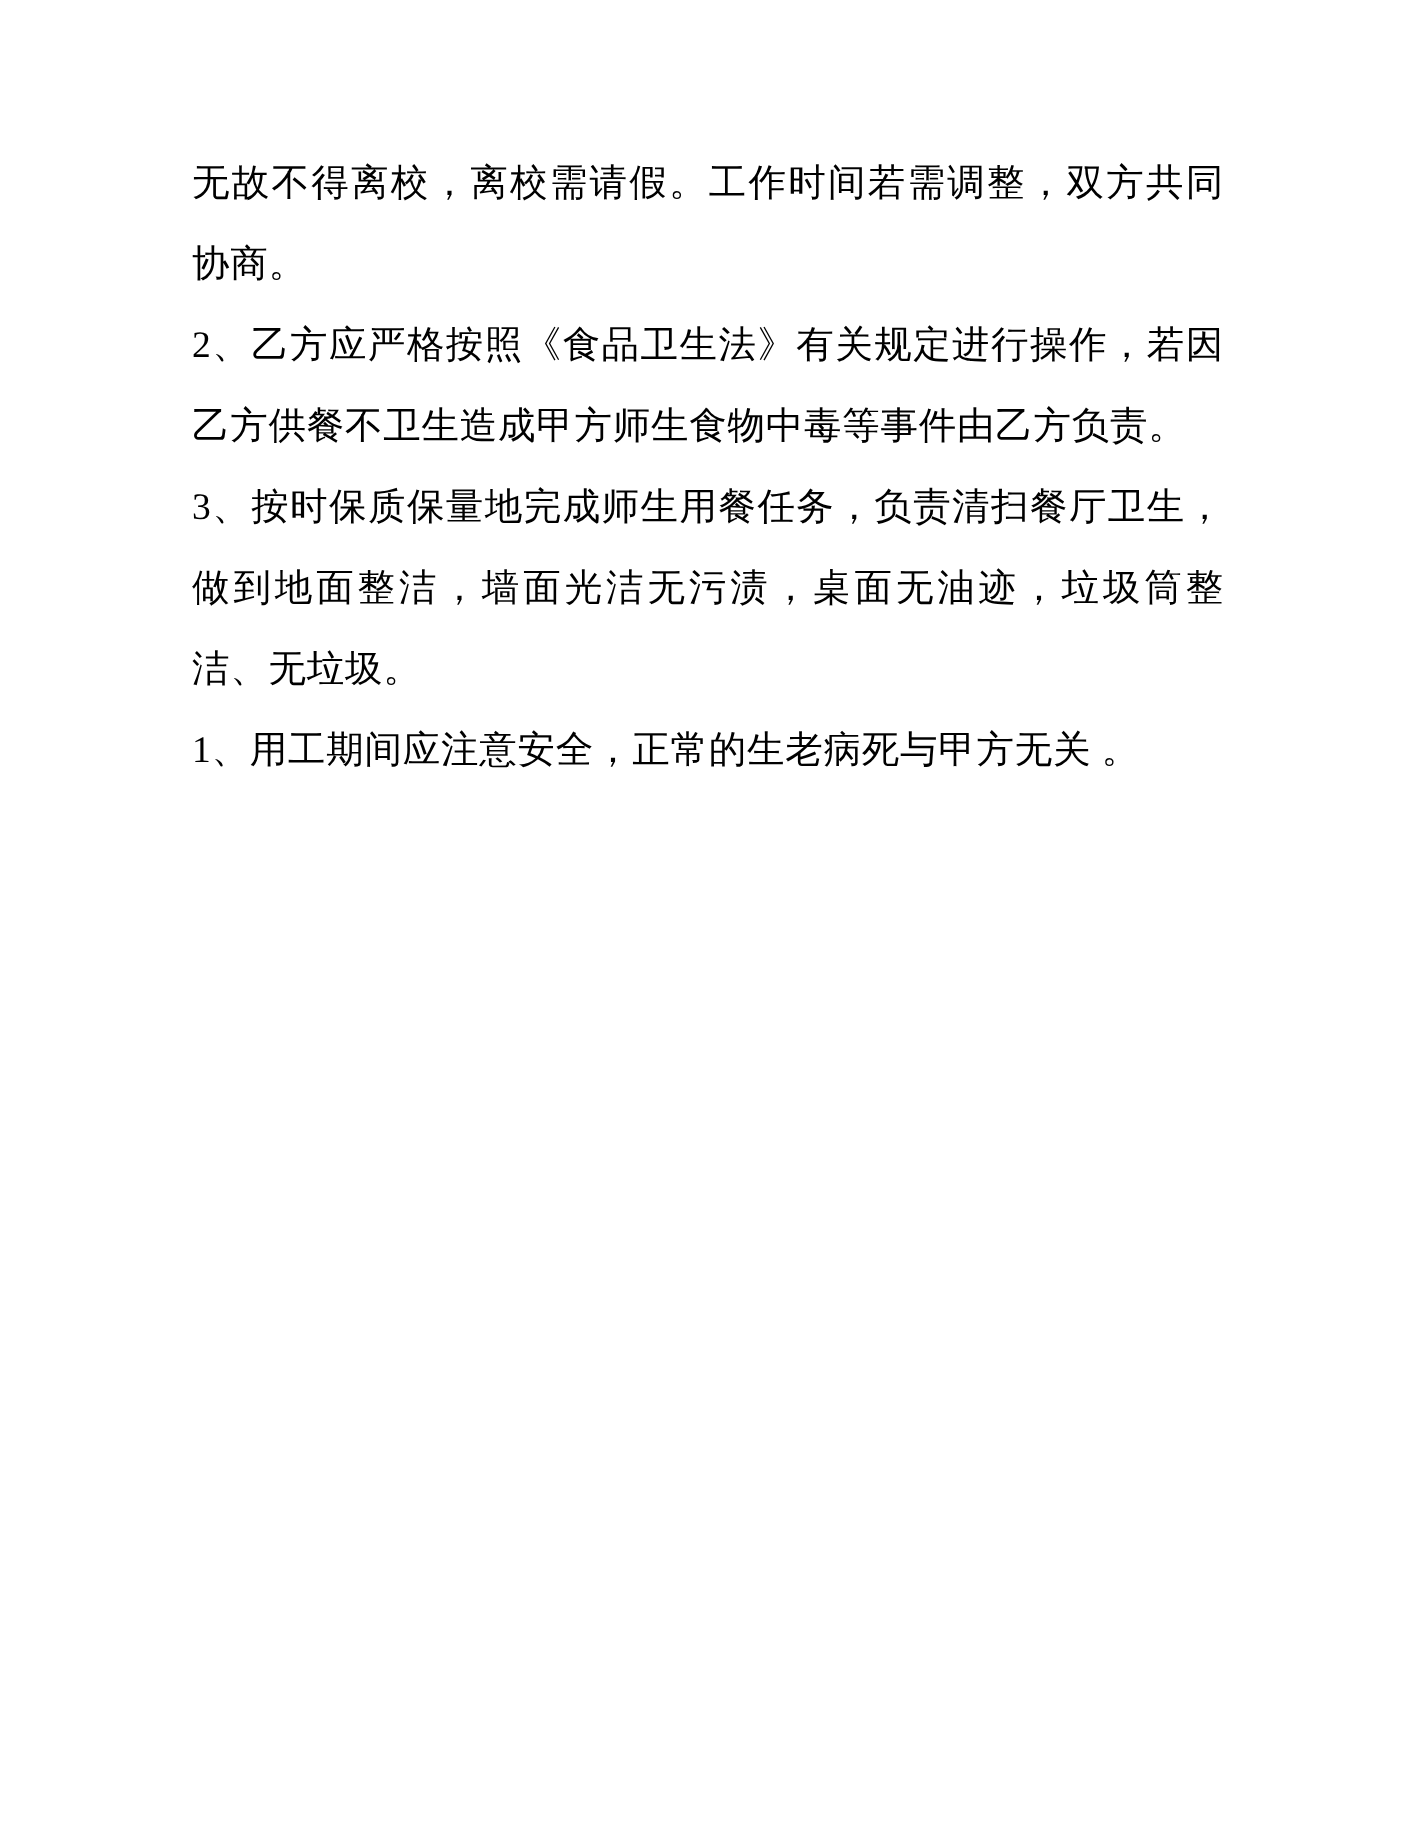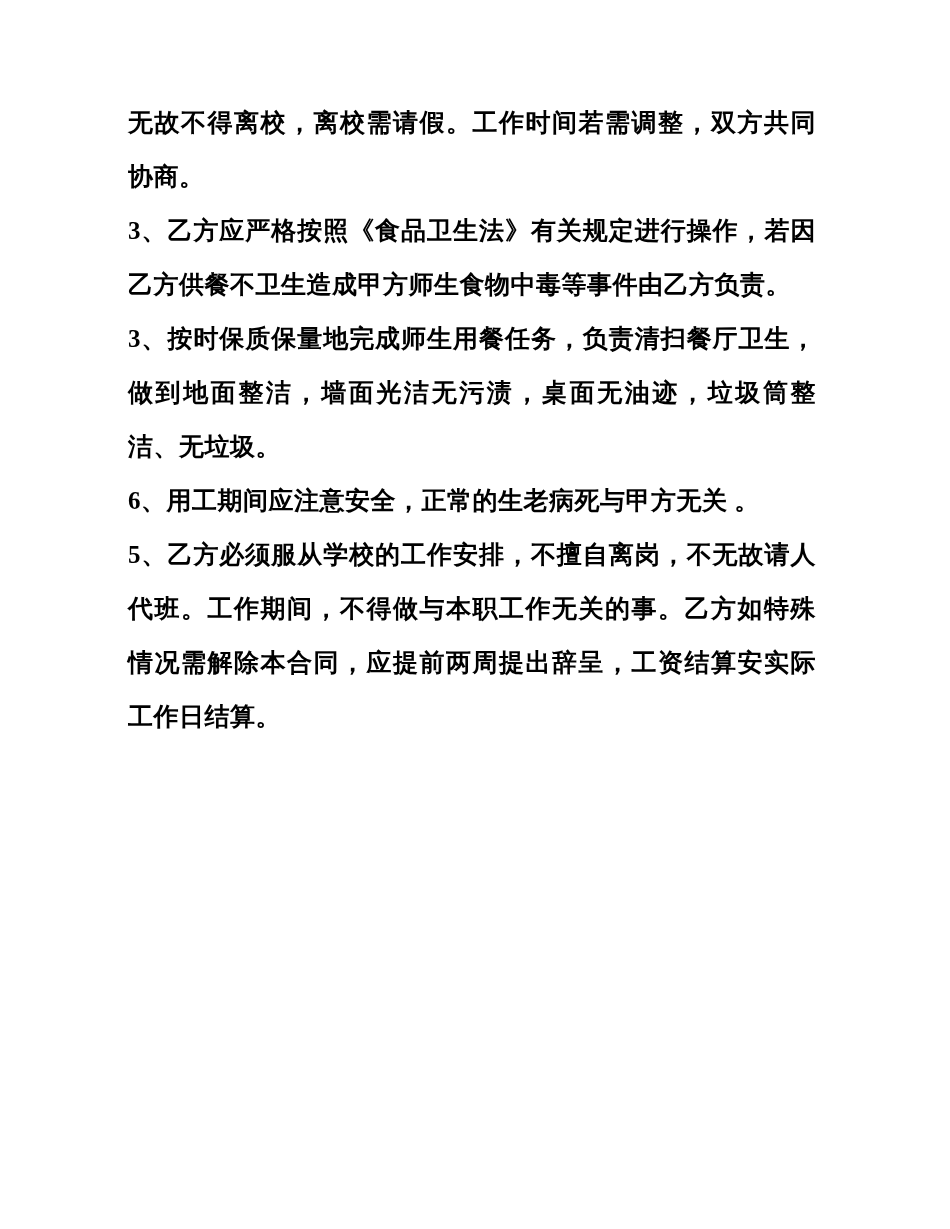--- a/index.html
+++ b/index.html
@@ -28,27 +28,25 @@
     width: 700px;
   }
   .para {
     font-size: 25px;
     line-height: 54px;
     letter-spacing: 0.5px;
     text-align: justify;
     text-justify: inter-ideograph;
     margin: 0 12px 0 0;
     word-break: break-all;
-    font-weight: bold;
   }
 </style>
 </head>
 <body>
 
 <div class="page">
   <div class="content">
     <p class="para">无故不得离校，离校需请假。工作时间若需调整，双方共同协商。</p>
-    <p class="para">3、乙方应严格按照《食品卫生法》有关规定进行操作，若因乙方供餐不卫生造成甲方师生食物中毒等事件由乙方负责。</p>
+    <p class="para">2、乙方应严格按照《食品卫生法》有关规定进行操作，若因乙方供餐不卫生造成甲方师生食物中毒等事件由乙方负责。</p>
     <p class="para">3、按时保质保量地完成师生用餐任务，负责清扫餐厅卫生，做到地面整洁，墙面光洁无污渍，桌面无油迹，垃圾筒整洁、无垃圾。</p>
-    <p class="para">6、用工期间应注意安全，正常的生老病死与甲方无关 。</p>
-    <p class="para">5、乙方必须服从学校的工作安排，不擅自离岗，不无故请人代班。工作期间，不得做与本职工作无关的事。乙方如特殊情况需解除本合同，应提前两周提出辞呈，工资结算安实际工作日结算。</p>
+    <p class="para">1、用工期间应注意安全，正常的生老病死与甲方无关 。</p>
   </div>
 </div>
 
 </body></html>

